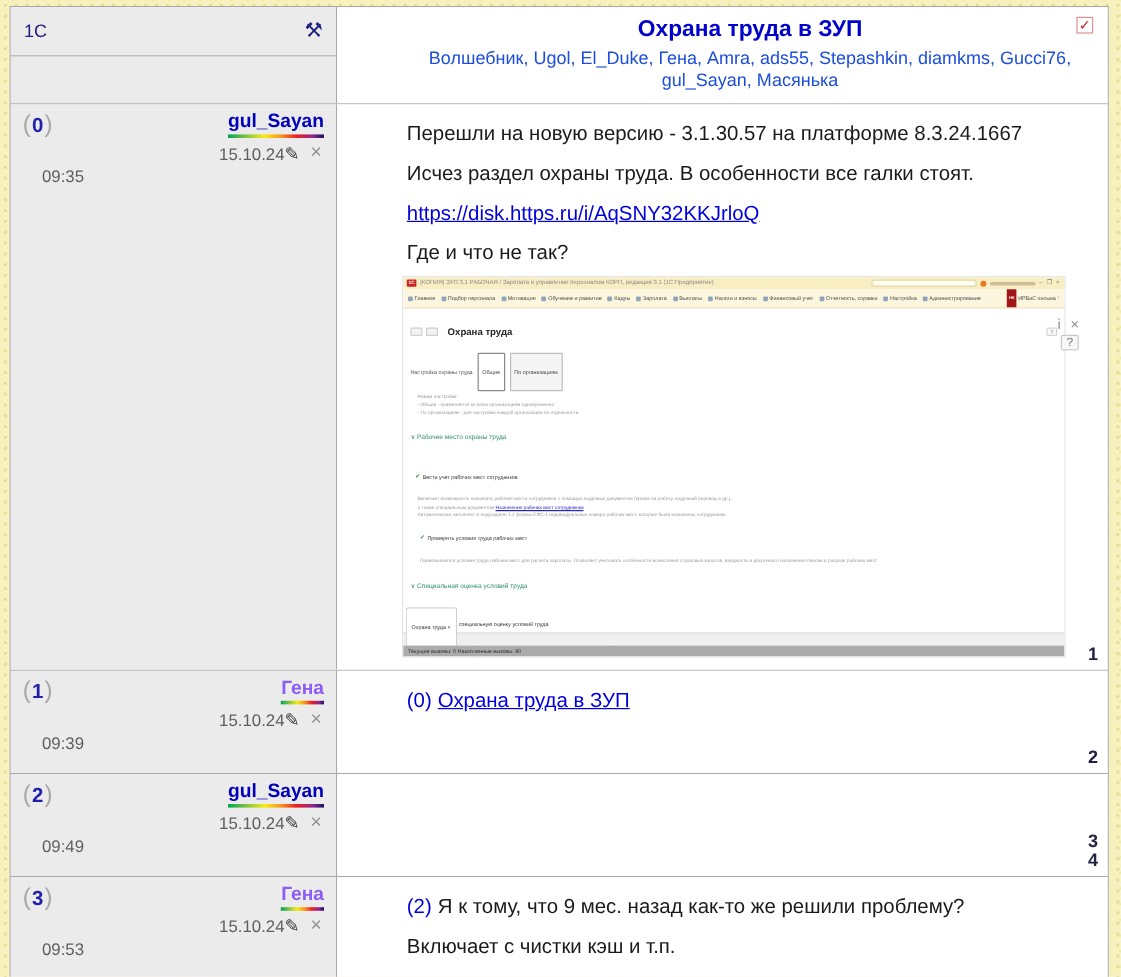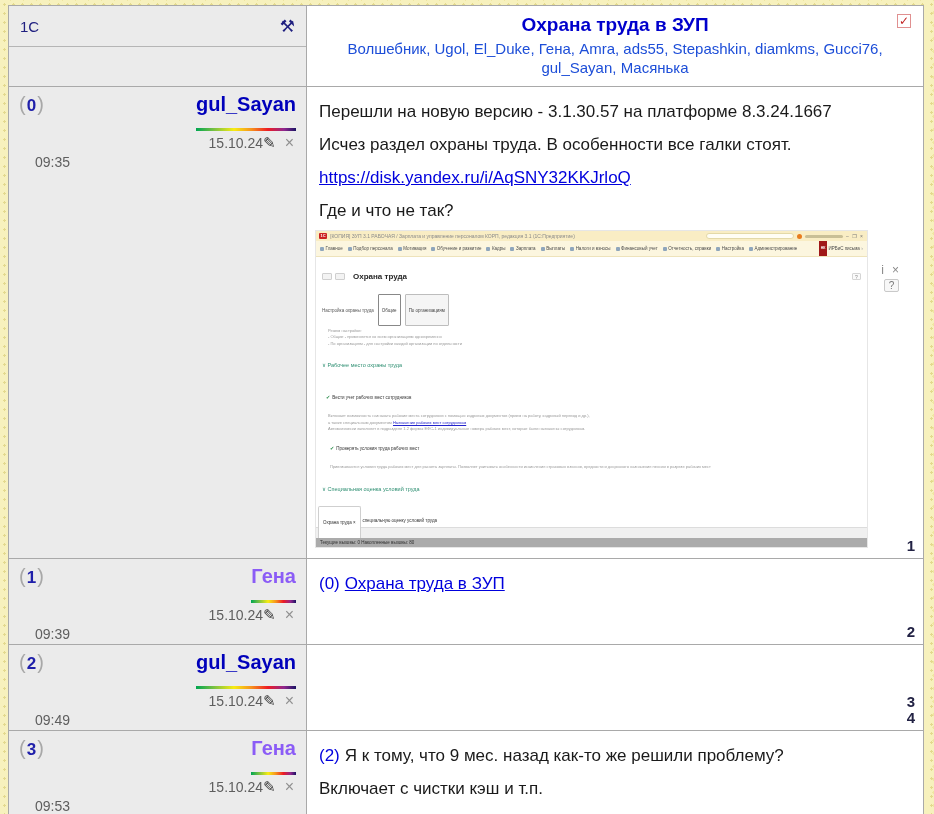--- a/index.html
+++ b/index.html
@@ -10,41 +10,41 @@
     background-image:
       radial-gradient(#e3d98e 1px, rgba(0,0,0,0) 1.4px),
       radial-gradient(#efe6a2 1px, rgba(0,0,0,0) 1.4px);
     background-size:9px 9px, 13px 13px;
     background-position:0 0, 4px 6px;
     position:relative;
   }
   .board { position:absolute; left:8px; top:5px; width:916px; border:1px solid #a9a9a9; background:#fff; }
   .row { display:flex; }
   .row + .row { border-top:1px solid #a9a9a9; }
-  .cell-l { width:298px; background:#ebebeb; border-right:1px solid #a9a9a9; position:relative; }
-  .cell-r { flex:1; background:#fff; position:relative; }
+  .cell-l { width:272px; background:#ebebeb; border-right:1px solid #a9a9a9; position:relative; }
+  .cell-r { flex:1; background:#fff; position:relative;padding-left:46px; }
 
   
   .row-header { height:80px; }
   .searchbar { height:41px; border-bottom:1px solid #b5b5b5; display:flex; justify-content:space-between; align-items:center; padding:0 11px; }
   .seclabel { color:#202080; font-size:15px; }
   .tools { color:#202080; font-size:17px; cursor:pointer; }
   .hdr-right { text-align:center; padding:7px 30px 0 30px; }
   .topic-title { color:#0000cc; font-size:19px; font-weight:bold; line-height:24px; }
   .participants { color:#1d4ed8; font-size:15px; line-height:19px; margin-top:2px; }
   .redcheck { position:absolute; right:12px; top:8px; width:14px; height:14px; border:1px solid #e09090; background:#fff;
               color:#c22222; font-size:12px; font-weight:bold; line-height:12px; text-align:center; cursor:pointer; }
 
   
   .meta-top { display:flex; justify-content:space-between; align-items:flex-start; padding:6px 10px 0 10px; }
   .postnum { text-decoration:none; cursor:pointer; }
   .paren { color:#a8a8a8; font-size:20px; font-weight:400; }
   .pn { color:#2020aa; font-size:17px; font-weight:bold; padding:0 1px; }
   .userwrap { display:inline-block; text-align:right; }
-  .user { font-size:20px; font-weight:bold; text-decoration:none; cursor:pointer; display:block; padding-bottom:12px; }
+  .user { font-size:16px; font-weight:bold; text-decoration:none; cursor:pointer; display:block; padding-bottom:1px; }
   .u-blue { color:#0000bb; }
   .u-black { color:#8b5cf6; }
   .rainbow { display:block; height:3px; width:100%;
     background:linear-gradient(90deg,#00a651 0%,#7ac143 18%,#f7ec13 38%,#f7941d 55%,#ed1c24 72%,#90278e 88%,#1b1464 100%); }
   .meta-mid { display:flex; justify-content:flex-end; align-items:center; padding:3px 12px 0 10px; }
   .date { color:#5e5e5e; font-size:14px; }
   .icons { display:flex; gap:9px; align-items:center; }
   .pencil { color:#3a3a3a; font-size:15px; cursor:pointer; }
   .xdel { color:#909090; font-size:16px; cursor:pointer; }
   .time { color:#5e5e5e; font-size:14px; padding:2px 0 0 26px; }
@@ -133,21 +133,21 @@
           <span class="pencil">✎</span>
           <span class="xdel">×</span>
         </span>
       </div>
       <div class="time">09:35</div>
     </div>
     <div class="cell-r">
       <div class="body-pad">
         <p class="msg wrapnarrow">Перешли на новую версию - 3.1.30.57 на платформе 8.3.24.1667</p>
         <p class="msg">Исчез раздел охраны труда. В особенности все галки стоят.</p>
-        <p class="msg"><a class="msg-link">https://disk.yandex.ru/i/AqSNY32KKJrloQ</a></p>
+        <p class="msg"><a class="msg-link">https://disk.https.ru/i/AqSNY32KKJrloQ</a></p>
         <p class="msg">Где и что не так?</p>
 
         <div class="shot">
           <div class="s-titlebar">
             <span class="s-logo">1С</span>
             <span class="s-title">[КОПИЯ] ЗУП 3.1 РАБОЧАЯ / Зарплата и управление персоналом КОРП, редакция 3.1 (1С:Предприятие)</span>
             <span class="s-search"></span>
             <span class="s-dot"></span>
             <span class="s-nametext"></span>
             <span class="s-winbtns">– ❐ ×</span>

